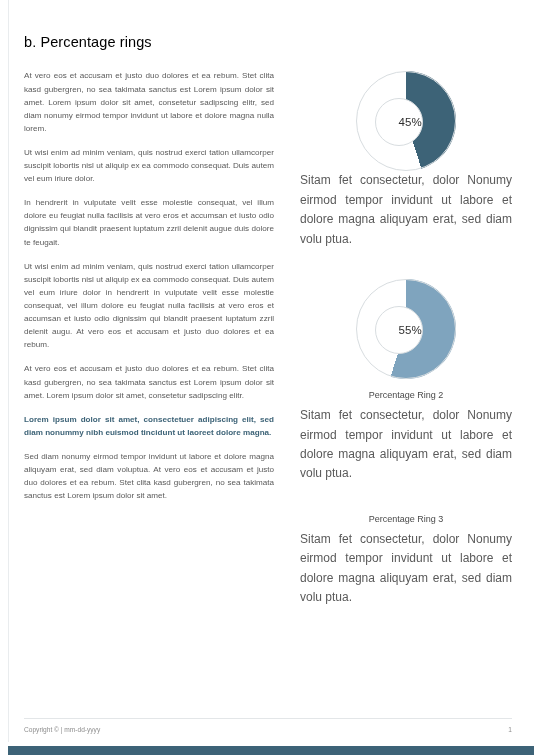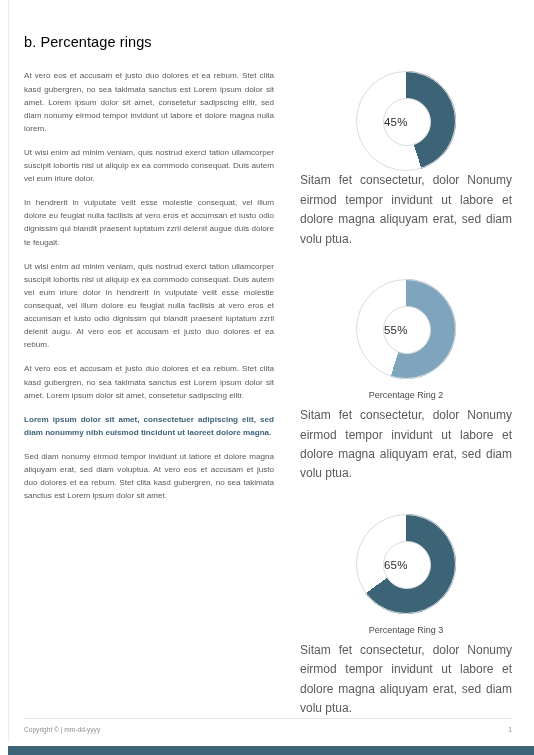--- a/index.html
+++ b/index.html
@@ -112,30 +112,30 @@
   .ring {
     width: 100px;
     height: 100px;
     border-radius: 50%;
     position: relative;
     box-sizing: border-box;
   }
 
   .ring .hole {
     position: absolute;
-    left: 27px;
+    left: 19px;
     top: 27px;
     width: 46px;
     height: 46px;
     border-radius: 50%;
     background: #ffffff;
     border: 1px solid #d8dde0;
     display: flex;
     align-items: center;
-    justify-content: flex-start;
+    justify-content: flex-end;
   }
 
   .ring .hole span {
     font-size: 11.5px;
     color: #2e2e2e;
     font-family: "Liberation Sans", sans-serif;
     letter-spacing: 0.2px;
   }
 
   .ring-outline {
@@ -229,28 +229,20 @@
                 <span>55%</span>
               </div>
             </div>
             <div class="ring-outline"></div>
           </div>
           <div class="ring-caption">Percentage Ring 2</div>
           <p class="ring-desc">Sitam fet consectetur, dolor Nonumy eirmod tempor invidunt ut labore et dolore magna aliquyam erat, sed diam volu ptua.</p>
         </div>
 
         <div class="ring-block">
-          <div class="ring-wrap">
-            <div class="ring" id="ring-2" style="background: conic-gradient(rgb(61, 99, 119) 0%, rgb(61, 99, 119) 65%, rgb(255, 255, 255) 65%, rgb(255, 255, 255) 100%);">
-              <div class="hole">
-                <span>65%</span>
-              </div>
-            </div>
-            <div class="ring-outline"></div>
-          </div>
           <div class="ring-caption">Percentage Ring 3</div>
           <p class="ring-desc">Sitam fet consectetur, dolor Nonumy eirmod tempor invidunt ut labore et dolore magna aliquyam erat, sed diam volu ptua.</p>
         </div>
 
       </div>
     </div>
   </div>
 
   <div class="footer-rule"></div>
   <div class="footer">

